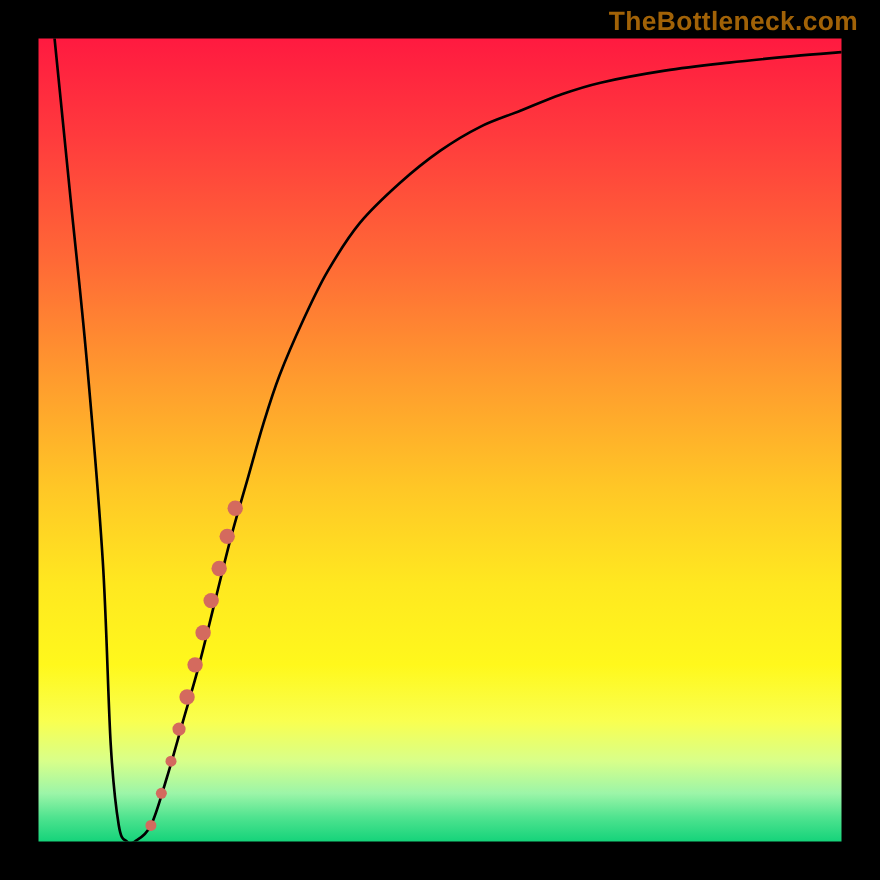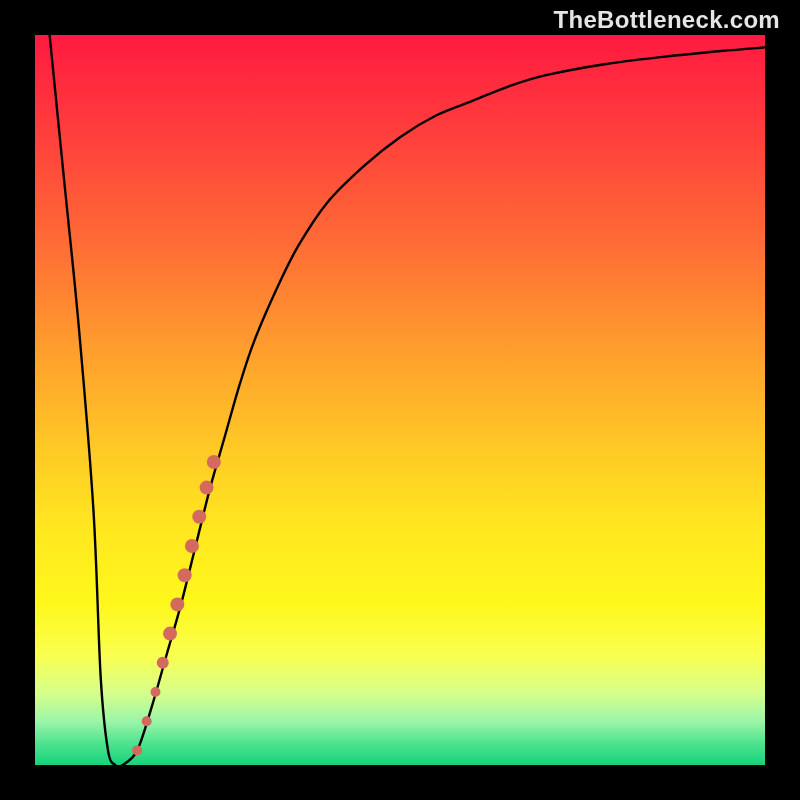--- a/index.html
+++ b/index.html
@@ -38,21 +38,21 @@
       #15d37a 100%
     );
   }
   .watermark {
     position: absolute;
     top: 6px;
     right: 20px;
     font-family: Arial, Helvetica, sans-serif;
     font-size: 24px;
     font-weight: 600;
-    color: #e5e5e5;
+    color: #a16207;
     letter-spacing: 0.3px;
     user-select: none;
   }
   svg.curve {
     position: absolute;
     left: 0;
     top: 0;
     width: 730px;
     height: 730px;
   }

